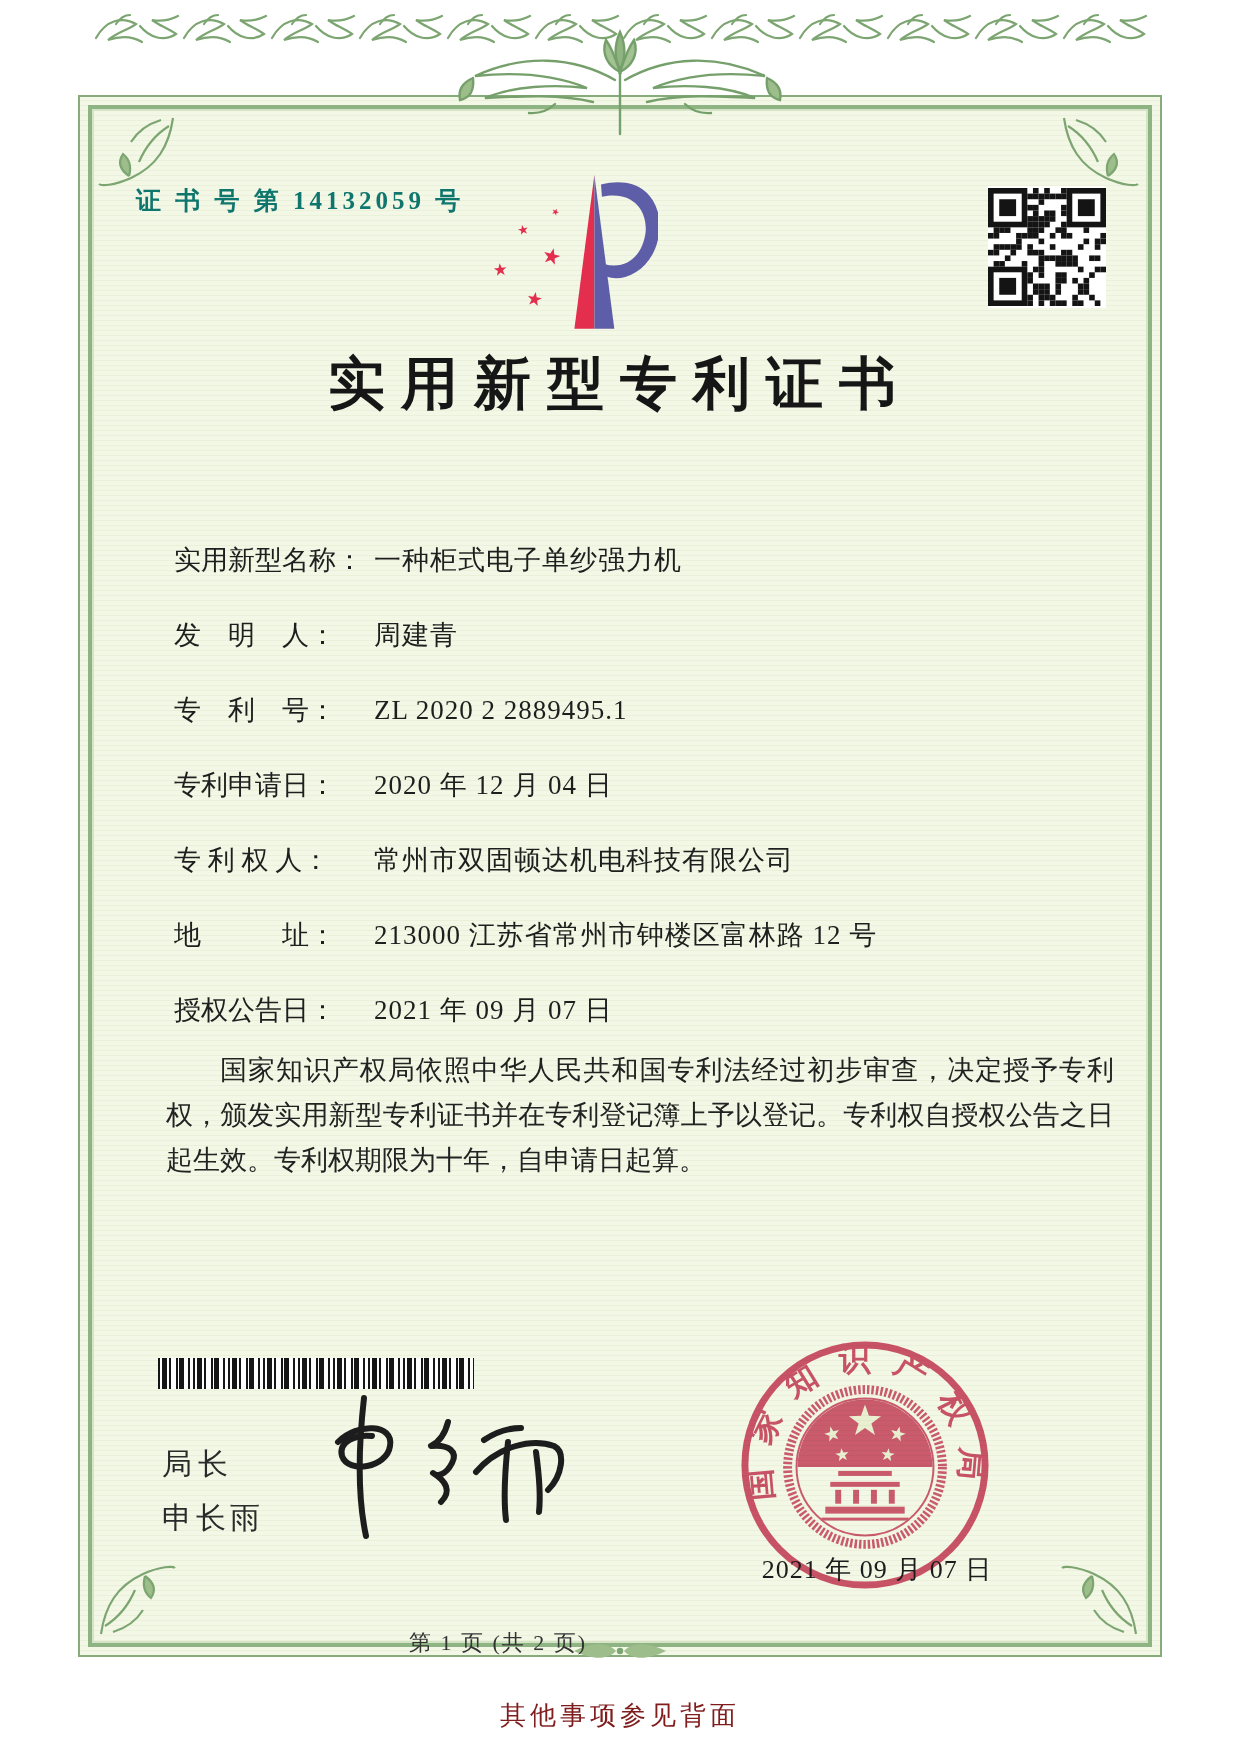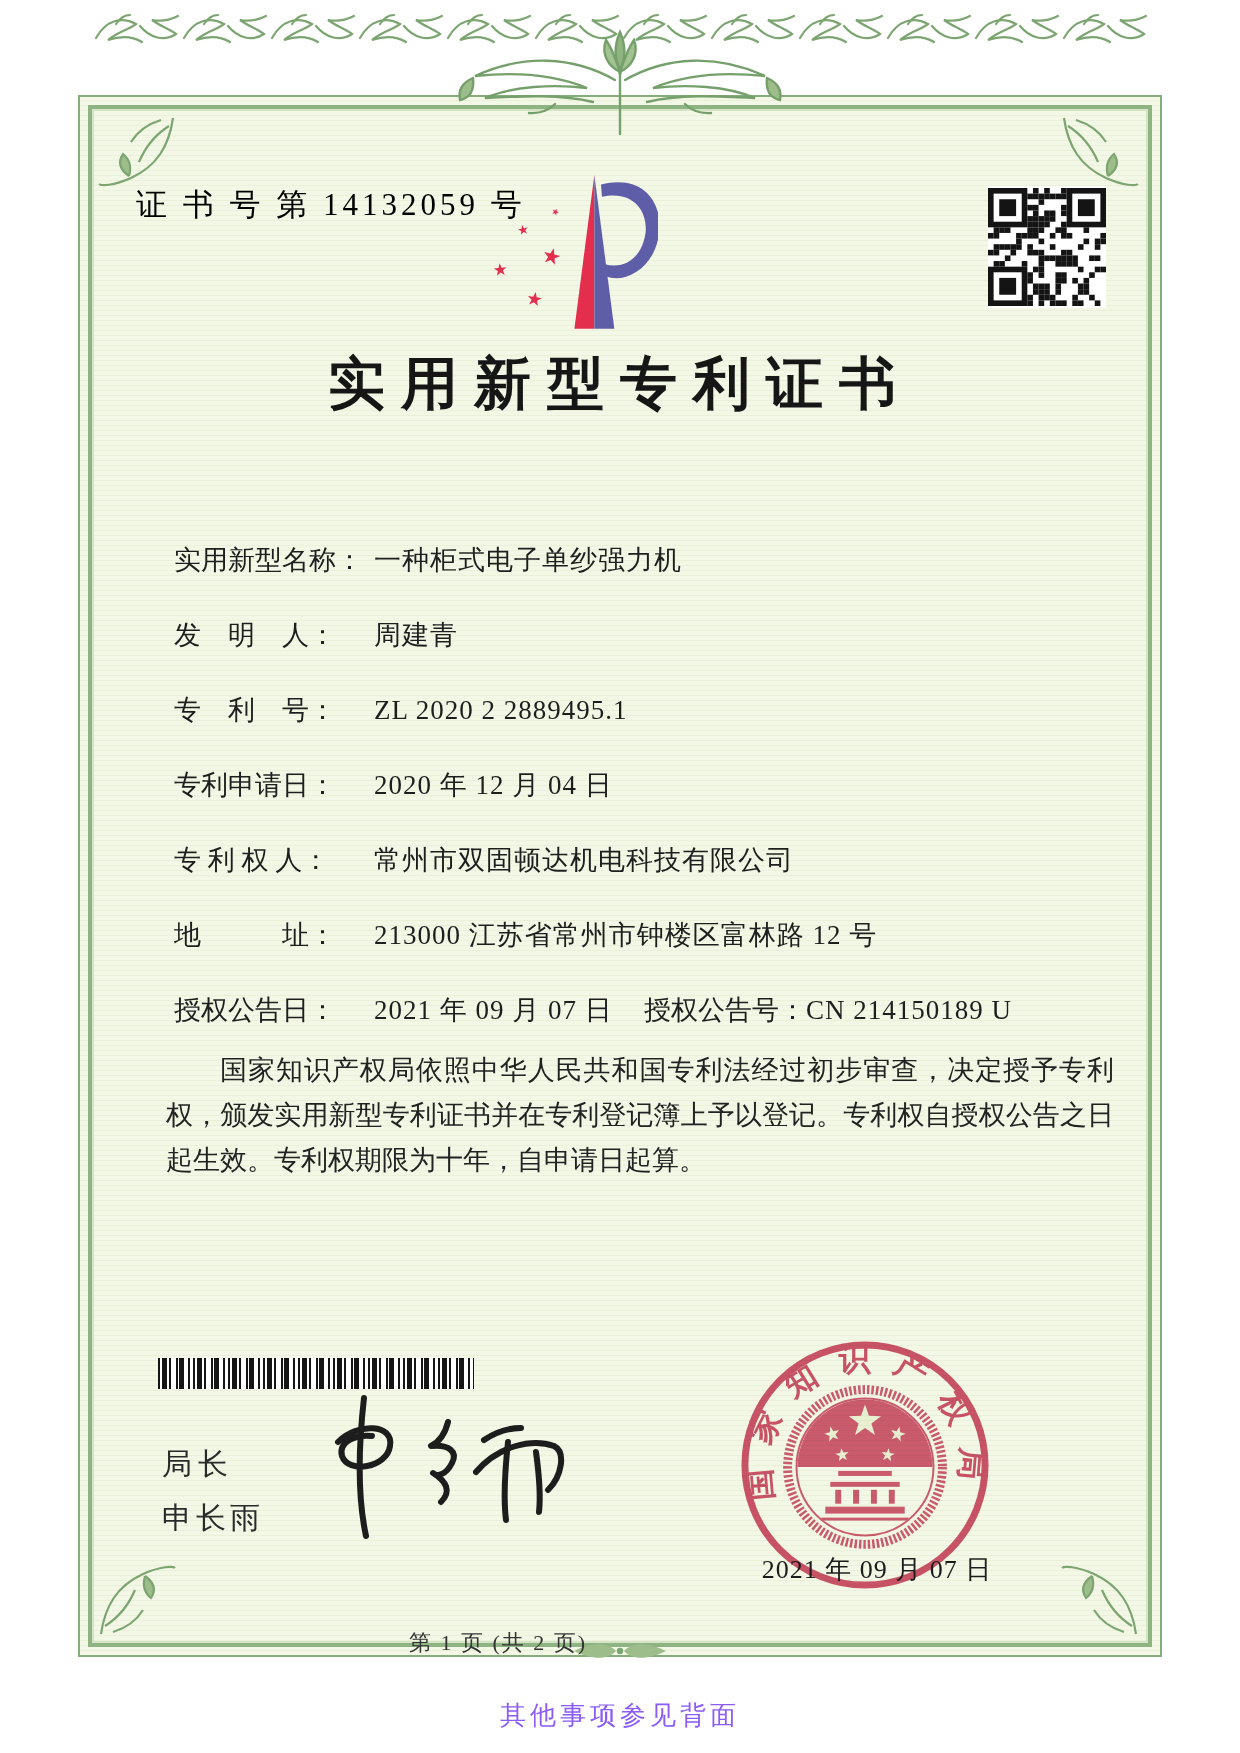--- a/index.html
+++ b/index.html
@@ -7,21 +7,21 @@
         font-family:"Liberation Serif","DejaVu Serif",serif;color:#1e1e1e;}
   
   .paper{position:absolute;left:78px;top:95px;width:1084px;height:1562px;background:#f3f7e5;
          background-image:repeating-linear-gradient(180deg,rgba(187,204,156,.16) 0 1px,rgba(0,0,0,0) 1px 5px);}
   .frame-outer{position:absolute;left:78px;top:95px;width:1084px;height:1562px;
                border:2px solid #86ac7b;box-sizing:border-box;}
   .frame-inner{position:absolute;left:88px;top:105px;width:1064px;height:1542px;
                border:4px solid #8fb483;box-sizing:border-box;box-shadow:inset 0 0 0 2px #d6e4c6;}
   .deco{position:absolute;}
   
-  .cert-no{position:absolute;left:136px;top:184px;font-size:31px;letter-spacing:4px;color:#000000;}
+  .cert-no{position:absolute;left:136px;top:184px;font-size:25px;letter-spacing:4px;color:#0f766e;font-weight:bold;}
   .logo{position:absolute;left:468px;top:166px;}
   .qr{position:absolute;left:988px;top:186px;width:118px;height:122px;background:#fff;}
   .title{position:absolute;left:0;top:346px;width:100%;text-align:center;
          font-size:57px;font-weight:bold;letter-spacing:16px;color:#161616;}
   
   .fields{position:absolute;left:146px;top:542px;width:960px;font-size:27px;}
   .frow{position:relative;height:75px;white-space:nowrap;}
   .flabel{display:inline-block;width:200px;margin-left:28px;}
   .fvalue{letter-spacing:1px;}
   .grant-no{position:absolute;left:498px;top:0;}
@@ -39,21 +39,21 @@
              font-family:"Liberation Sans","DejaVu Sans",sans-serif;}
   .dir-name{position:absolute;left:162px;top:1498px;font-size:30px;letter-spacing:4px;color:#2a2a2a;
             font-family:"Liberation Sans","DejaVu Sans",sans-serif;}
   .signature{position:absolute;left:300px;top:1384px;}
   
   .seal{position:absolute;left:736px;top:1336px;mix-blend-mode:multiply;opacity:.92;}
   .seal-date{position:absolute;left:752px;top:1552px;width:250px;text-align:center;
              font-size:26px;letter-spacing:1px;color:#1c1c1c;}
   
   .page-info{position:absolute;left:0;top:1628px;width:996px;text-align:center;font-size:22px;letter-spacing:2px;color:#333;}
-  .back-note{position:absolute;left:0;top:1698px;width:1240px;text-align:center;font-size:26px;letter-spacing:4px;color:#8b5cf6;}
+  .back-note{position:absolute;left:0;top:1698px;width:1240px;text-align:center;font-size:26px;letter-spacing:4px;color:#7f1d1d;}
 </style>
 </head>
 <body>
 
 <div class="page">
 
   <div class="paper"></div>
 
   <div class="frame-outer"></div>
   <div class="frame-inner"></div>
@@ -320,23 +320,20 @@
       <span class="flabel">专利申请日：</span><span class="fvalue">2020 年 12 月 04 日</span>
     </div>
     <div class="frow">
       <span class="flabel">专 利 权 人：</span><span class="fvalue">常州市双固顿达机电科技有限公司</span>
     </div>
     <div class="frow">
       <span class="flabel">地　　　址：</span><span class="fvalue">213000 江苏省常州市钟楼区富林路 12 号</span>
     </div>
     <div class="frow">
       <span class="flabel">授权公告日：</span><span class="fvalue">2021 年 09 月 07 日</span>
-      <span class="grant-no">
-        <span>授权公告号：</span><span class="fvalue">CN 214150189 U</span>
-      </span>
     </div>
   </div>
 
   <div class="paras">
     <p>国家知识产权局依照中华人民共和国专利法经过初步审查，决定授予专利权，颁发实用新型专利证书并在专利登记簿上予以登记。专利权自授权公告之日起生效。专利权期限为十年，自申请日起算。</p>
   </div>
 
   <div class="barcode"></div>
 
   <div class="dir-title">局长</div>

